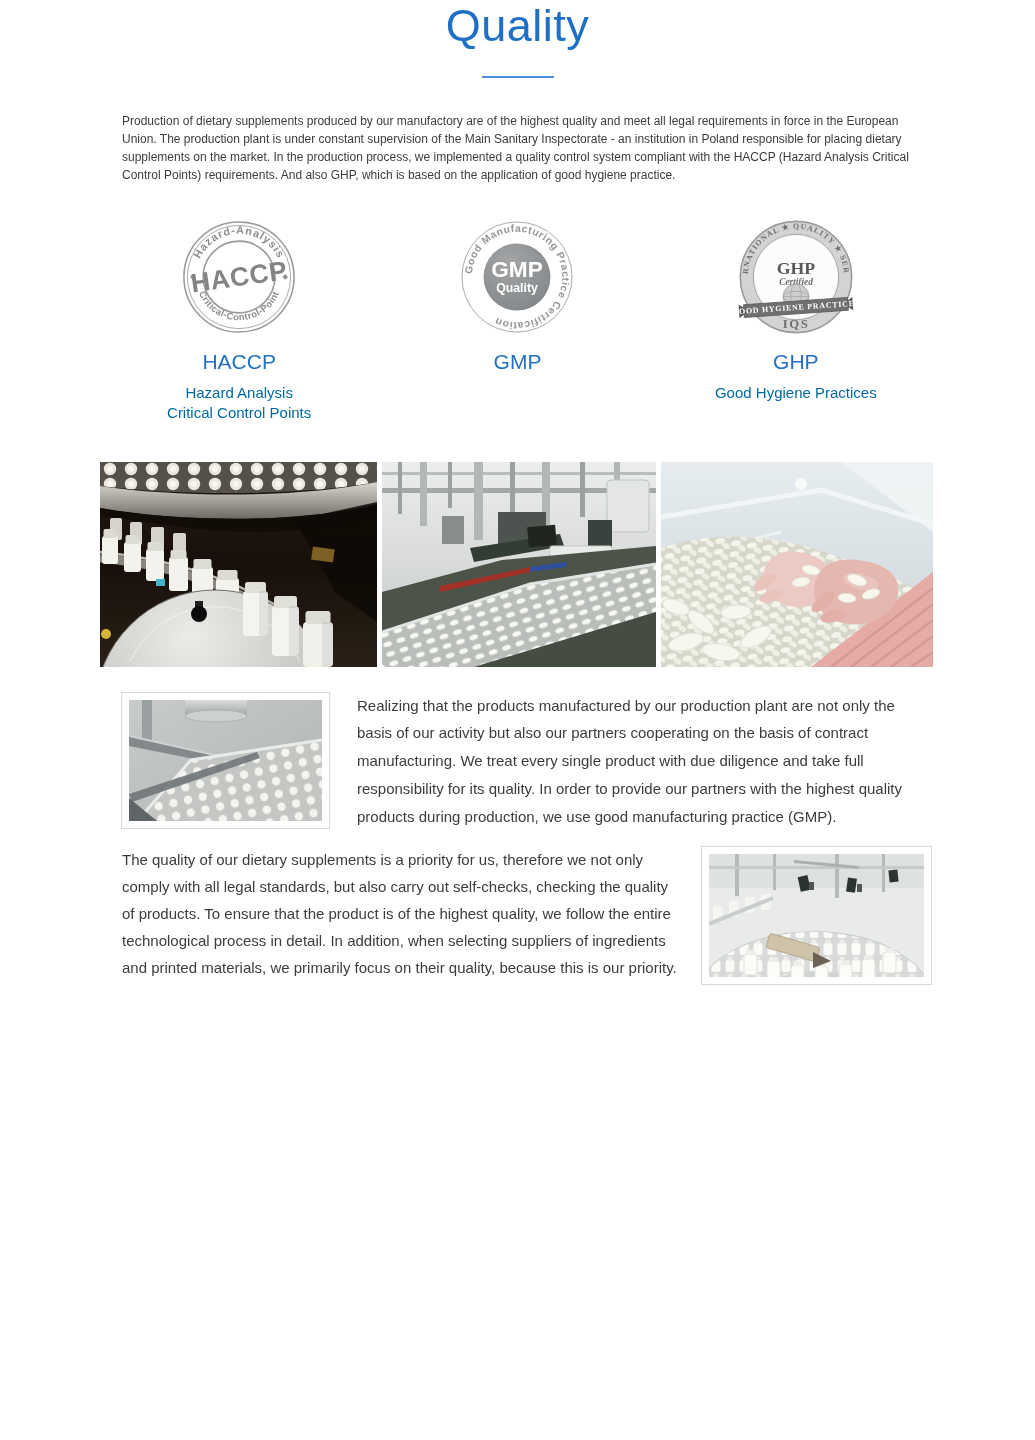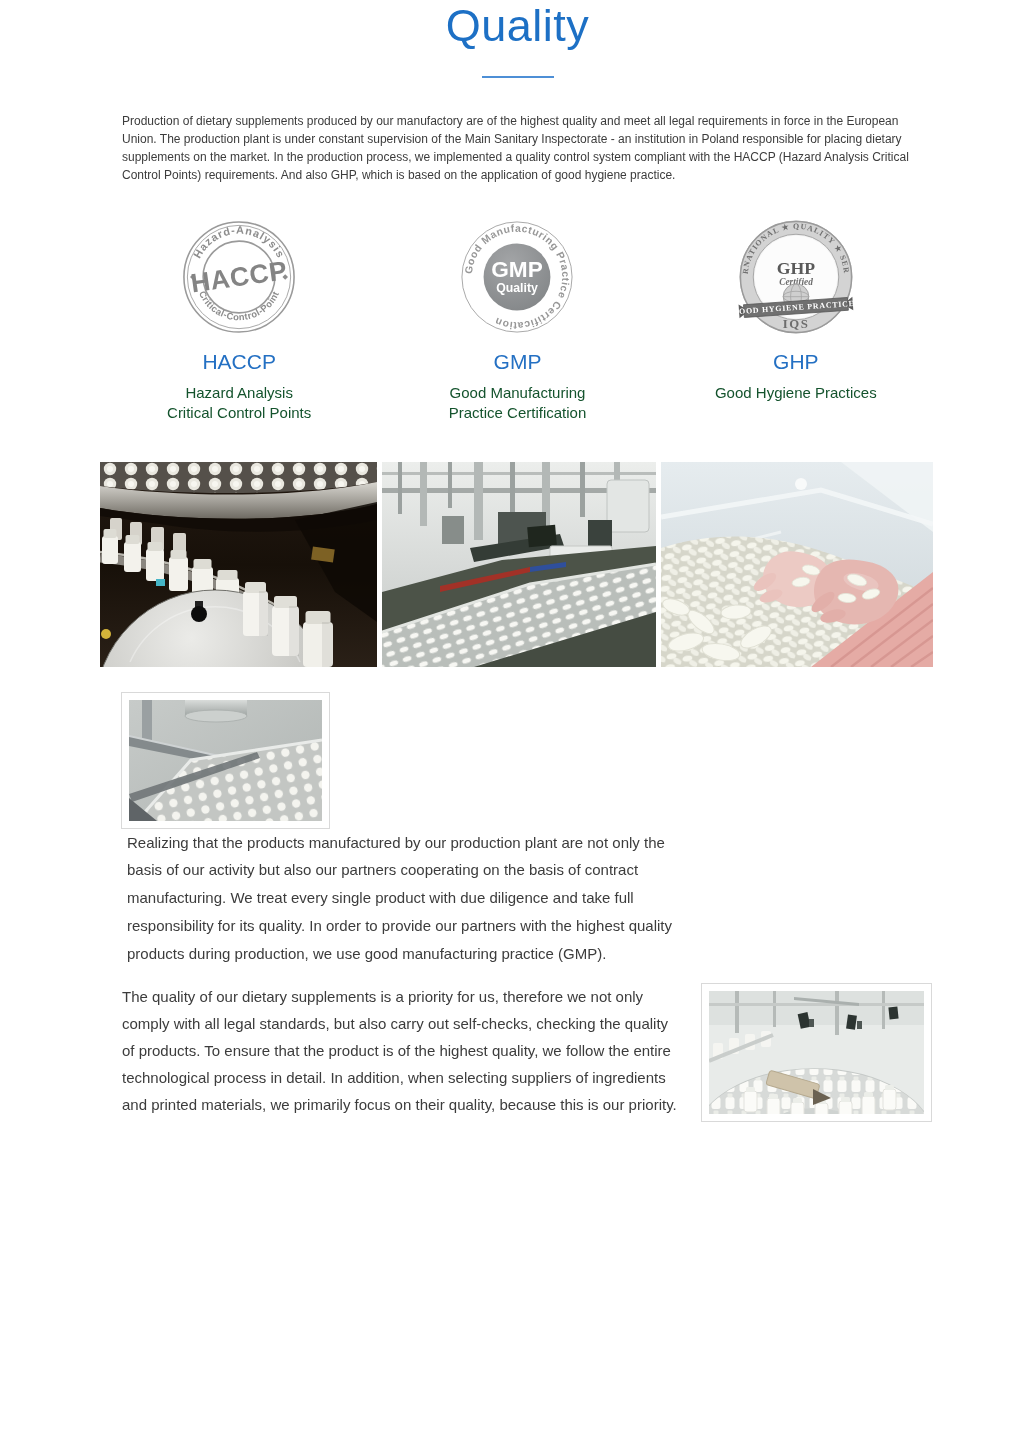--- a/index.html
+++ b/index.html
@@ -20,21 +20,21 @@
   .intro {
     margin:34px 22px 0; font-size:12px; line-height:1.5; color:#3c3c3c;
   }
 
   
   .cert-row { display:flex; margin-top:34px; }
   .cert { flex:1; text-align:center; }
   .badge { width:118px; height:118px; display:inline-block; }
   .cert-heading { margin-top:10px; font-size:21px; color:#2470c3; }
   .cert-desc {
-    margin-top:9px; font-size:15px; line-height:1.35; color:#14532d;
+    margin-top:9px; font-size:15px; line-height:1.35; color:#0369a1;
     white-space:pre-line;
   }
   .ring-thin  { fill:none; stroke:#9a9a9a; stroke-width:1.6; }
   .ring-hair  { fill:none; stroke:#a8a8a8; stroke-width:1; }
   .h-arc      { font-weight:bold; font-size:11px; fill:#8d8d8d; letter-spacing:1px; }
   .h-arc-sm   { font-weight:bold; font-size:9.5px; fill:#8d8d8d; letter-spacing:0.4px; }
   .h-center   { font-weight:bold; font-size:27px; fill:#848484; text-anchor:middle; letter-spacing:0.5px; }
   .g-ring     { font-weight:bold; font-size:10.5px; fill:#979797; letter-spacing:0.6px; }
   .g-center   { font-weight:bold; font-size:23px; fill:#ffffff; text-anchor:middle; }
   .g-sub      { font-weight:bold; font-size:12.5px; fill:#ffffff; text-anchor:middle; }
@@ -42,21 +42,21 @@
   .ghp-center { font-family:"Liberation Serif",serif; font-weight:bold; font-size:18px; fill:#595959; text-anchor:middle; }
   .ghp-sub    { font-family:"Liberation Serif",serif; font-style:italic; font-weight:bold; font-size:9.5px; fill:#6d6d6d; text-anchor:middle; }
   .ghp-banner { font-family:"Liberation Serif",serif; font-weight:bold; font-size:8px; fill:#ffffff; text-anchor:middle; letter-spacing:0.8px; }
   .ghp-iqs    { font-family:"Liberation Serif",serif; font-weight:bold; font-size:13px; fill:#6d6d6d; text-anchor:middle; letter-spacing:1.5px; }
 
   
   .photo-row { display:flex; gap:5px; margin-top:38px; }
   .photo { display:block; height:205px; }
 
   
-  .section-a { display:flex; margin-top:25px; align-items:flex-start;flex-direction:column; }
+  .section-a { display:flex; margin-top:25px; align-items:flex-start; }
   .inset-frame {
     background:#fff; border:1px solid #d9d9d9; padding:7px; flex:none;
   }
   .inset-frame svg { display:block; }
   .frame-a { margin-left:21px; }
   .text-a { margin-left:27px; width:572px; font-size:15px; line-height:1.85; color:#3c3c3c; }
 
   .section-b { display:flex; margin-top:16px; align-items:flex-start; }
   .text-b { margin-left:22px; width:560px; font-size:15px; line-height:1.8; color:#3c3c3c; }
   .frame-b { margin-left:auto; margin-right:3px; }
@@ -102,22 +102,20 @@
               <stop offset="1" stop-color="#7e8183"></stop>
           </radialGradient>
         </defs>
         <circle cx="60" cy="60" r="56" class="ring-hair"></circle>
         <circle cx="60" cy="60" r="34" fill="url(#g-fill)"></circle>
         <text class="g-ring"><textPath href="#g-ring" startOffset="1%">Good Manufacturing Practice Certification</textPath></text>
         <text x="60" y="60" class="g-center">GMP</text>
         <text x="60" y="75" class="g-sub">Quality</text>
       </svg>
       <div class="cert-heading">GMP</div>
-      <div class="cert-desc">Good Manufacturing
-Practice Certification</div>
     </div>
 
     <div class="cert">
       <svg class="badge" viewBox="0 0 120 120">
         <defs>
           <path id="ghp-top" d="M 11,60 A 49,49 0 1 1 109,60" fill="none"></path>
         </defs>
         <circle cx="60" cy="60" r="57" fill="#f3f3f3" stroke="#bdbdbd" stroke-width="1"></circle>
         <circle cx="60" cy="60" r="50" fill="none" stroke="#d3d3d3" stroke-width="13"></circle>
         <circle cx="60" cy="60" r="56.5" fill="none" stroke="#9a9a9a" stroke-width="1.5"></circle>

